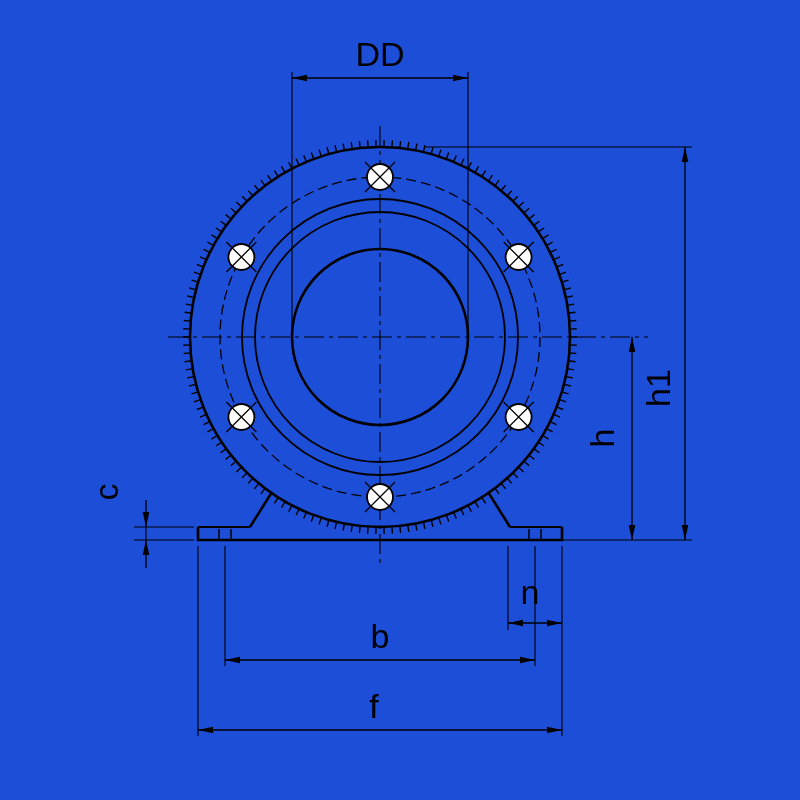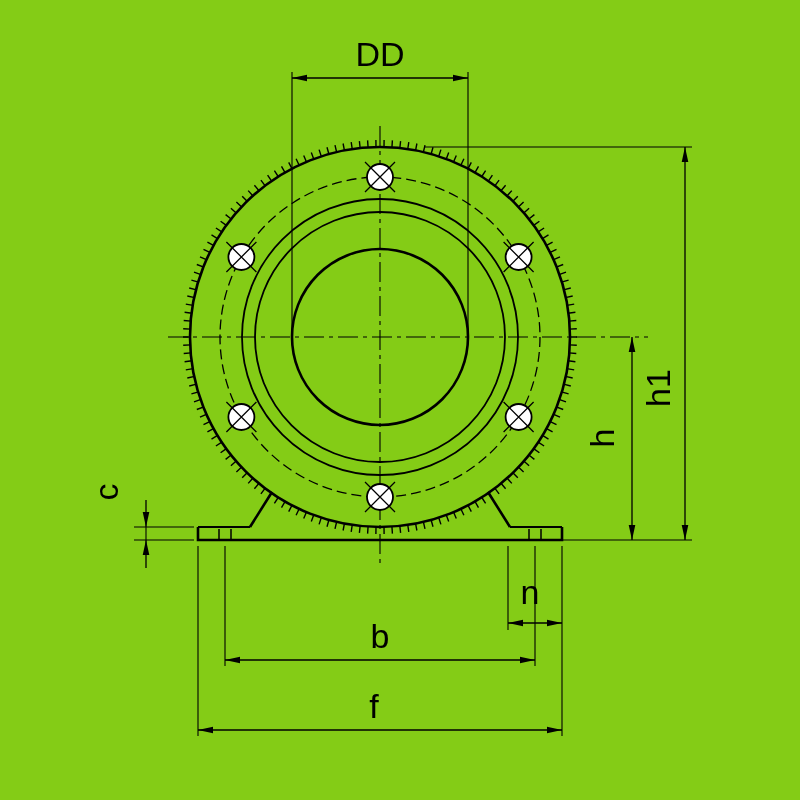--- a/index.html
+++ b/index.html
@@ -1,16 +1,16 @@
 <!DOCTYPE html>
 <html><head>
 <meta charset="utf-8">
 <style>
   html,body{margin:0;padding:0;background:#ffffff;}
-  .page{width:800px;height:800px;background:#84cc16;position:relative;}
+  .page{width:800px;height:800px;background:#1d4ed8;position:relative;}
   svg{display:block;}
   .outline{fill:none;stroke:#000;}
   .w2{stroke-width:1.8;}
   .w3{stroke-width:2.6;}
   .dashc{stroke-dasharray:10 5;stroke-width:1.3;}
   .cl{fill:none;stroke:#000;stroke-width:1.1;stroke-dasharray:20 5 4 5;}
   .ext{fill:none;stroke:#000;stroke-width:1.1;}
   .dim{fill:none;stroke:#000;stroke-width:1.3;}
   .hole{fill:#fff;stroke:#000;stroke-width:1.8;}
   .holex{fill:none;stroke:#000;stroke-width:1.3;}

